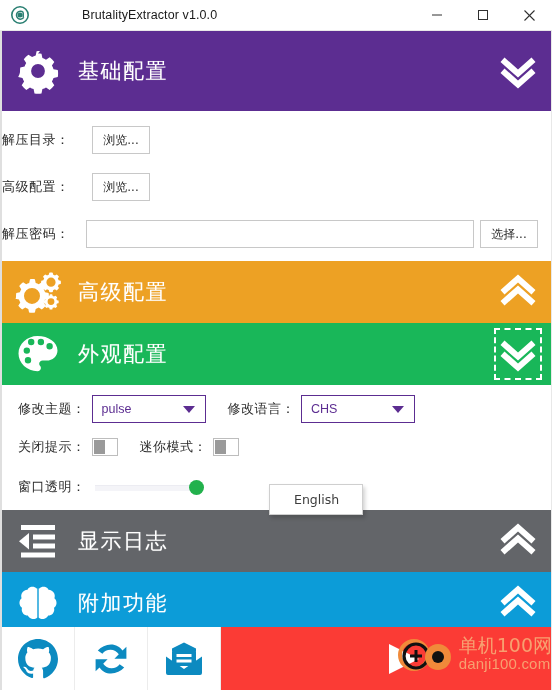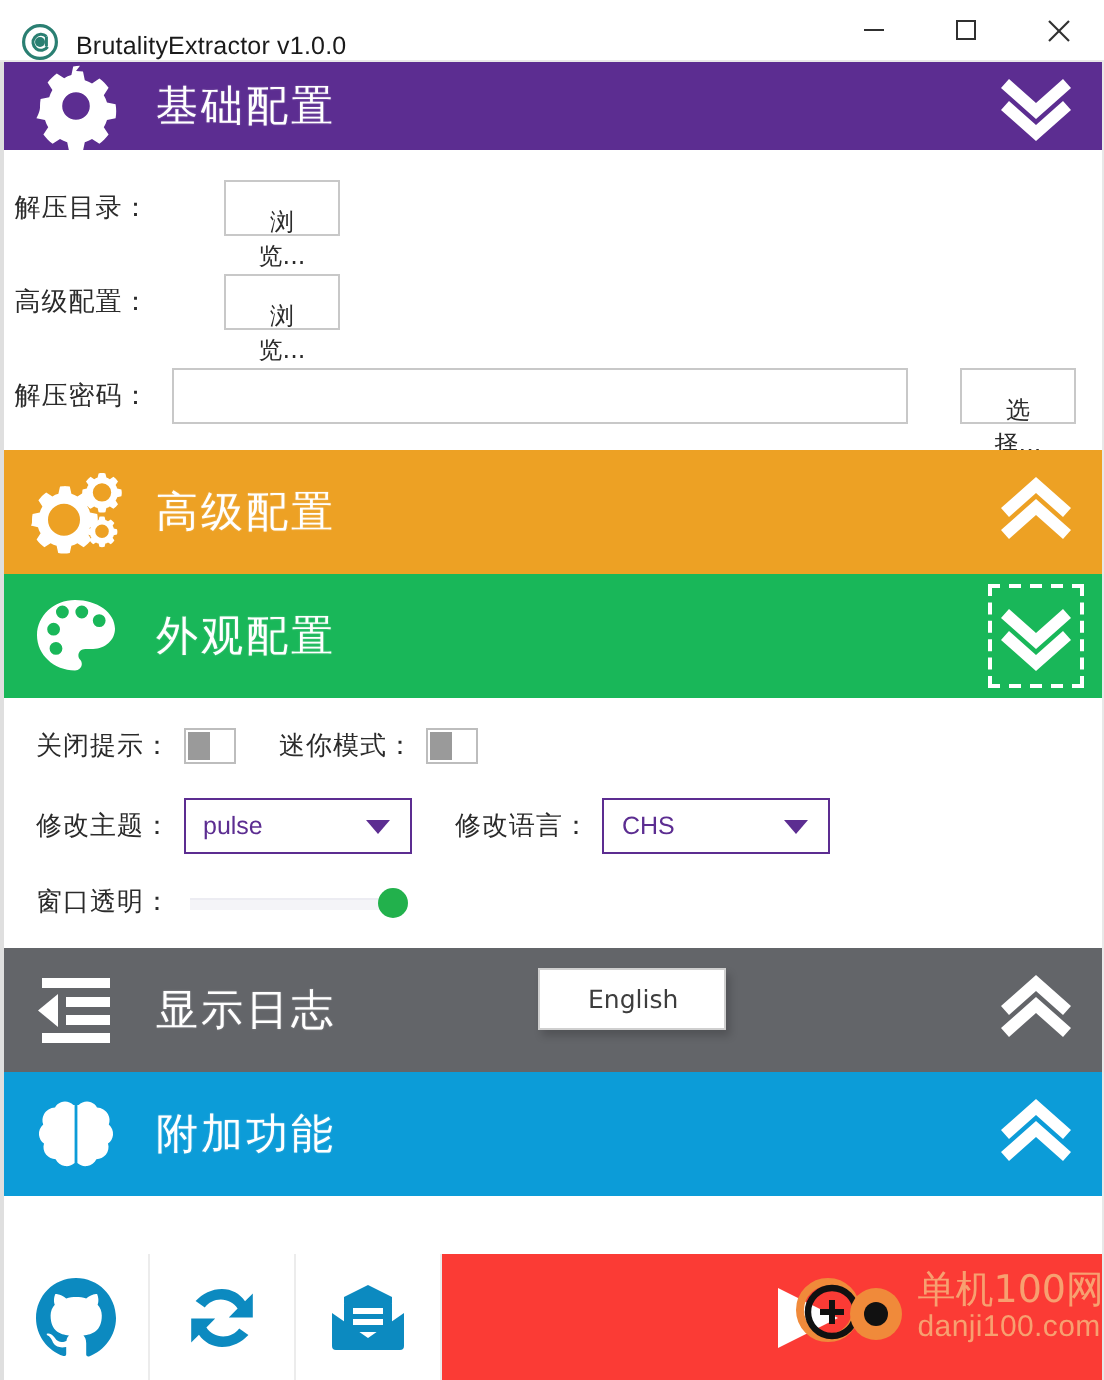--- a/index.html
+++ b/index.html
@@ -14,22 +14,23 @@
     overflow: hidden;
     position: relative;
   }
 
   
   .titlebar {
     height: 30px;
     background: #ffffff;
     border-bottom: 1px solid #e8e8e8;
     display: flex;
-    align-items: flex-end;
-    position: relative;
+    align-items: center;
+    position: relative;
+    gap: 44px;
   }
   .tb-icon {
     width: 18px;
     height: 18px;
     margin-left: 11px;
     margin-right: 9px;
     flex: 0 0 auto;
   }
   .tb-title {
     font-size: 12.5px;
@@ -100,41 +101,41 @@
     display: flex;
     align-items: center;
     justify-content: center;
     flex: 0 0 auto;
   }
   .sec .sec-chev.focused {
     outline: 2px dashed #ffffff;
     outline-offset: -1px;
   }
 
-  .sec-basic   { background: #5C2D91; height: 44px; }
+  .sec-basic   { background: #5C2D91; height: 80px; }
   .sec-adv     { background: #EDA124; }
   .sec-appear  { background: #19B759; }
   .sec-extra   { background: #0C9CD8; }
   .sec-log     { background: #636569; }
 
   
   .panel-basic {
     padding: 14px 0 12px 0;
     background: #ffffff;
   }
   .frow {
     display: flex;
     align-items: center;
     height: 30px;
     margin-bottom: 17px;
   }
   .frow:last-child { margin-bottom: 0; }
   .flabel {
     width: 78px;
-    text-align: center;
+    text-align: left;
     padding-right: 6px;
     font-size: 13px;
     font-family: "DejaVu Sans", "Liberation Sans", sans-serif;
     color: #2b2b2b;
     flex: 0 0 auto;
     letter-spacing: 0.5px;
   }
   .finput {
     flex: 1 1 auto;
     height: 28px;
@@ -145,31 +146,31 @@
     font-family: "Liberation Sans", sans-serif;
     color: #1f1f1f;
     padding: 0 7px;
     outline: none;
     border-radius: 0;
   }
   .finput.focus { border: 1px solid #2a2a2a; }
   .fbtn {
     width: 58px;
     height: 28px;
-    margin-left: 26px;
+    margin-left: 6px;
     margin-right: 13px;
     box-sizing: border-box;
     border: 1px solid #c8c8c8;
     background: #ffffff;
     font-size: 12px;
     font-family: "DejaVu Sans", "Liberation Sans", sans-serif;
     color: #2b2b2b;
     cursor: default;
     flex: 0 0 auto;
-    padding: 12px;
+    padding: 0;
     border-radius: 0;
   }
 
   
   .panel-appear {
     background: #ffffff;
     padding: 11px 0 10px 0;
     position: relative;
   }
   .arow {
@@ -451,44 +452,44 @@
     <span class="sec-chev focused">
       <svg width="40" height="42" viewBox="0 0 40 42">
         <path fill="#ffffff" d="M20 19.5 L6.5 7.5 L2.5 12 L20 27.5 L37.5 12 L33.5 7.5 Z"></path>
         <path fill="#ffffff" d="M20 30.5 L6.5 18.5 L2.5 23 L20 38.5 L37.5 23 L33.5 18.5 Z"></path>
       </svg>
     </span>
   </div>
 
   <div class="panel-appear">
 
-    <div class="arow r1">
-      <span class="alabel">关闭提示：</span>
-      <span class="toggle">
-          <span class="knob"></span>
-        </span>
-      <span class="gap"></span>
-      <span class="alabel">迷你模式：</span>
-      <span class="toggle">
-          <span class="knob"></span>
-        </span>
-    </div>
-
     <div class="arow r2">
       <span class="alabel">修改主题：</span>
       <span class="combo">
         <span class="cval">pulse</span>
         <span class="carrow"></span>
       </span>
       <span class="gap"></span>
       <span class="alabel">修改语言：</span>
       <span class="combo">
         <span class="cval">CHS</span>
         <span class="carrow"></span>
       </span>
+    </div>
+
+    <div class="arow r1">
+      <span class="alabel">关闭提示：</span>
+      <span class="toggle">
+          <span class="knob"></span>
+        </span>
+      <span class="gap"></span>
+      <span class="alabel">迷你模式：</span>
+      <span class="toggle">
+          <span class="knob"></span>
+        </span>
     </div>
 
     <div class="arow">
       <span class="alabel">窗口透明：</span>
       <span class="slider">
         <span class="track"></span>
         <span class="knob"></span>
       </span>
     </div>
 

